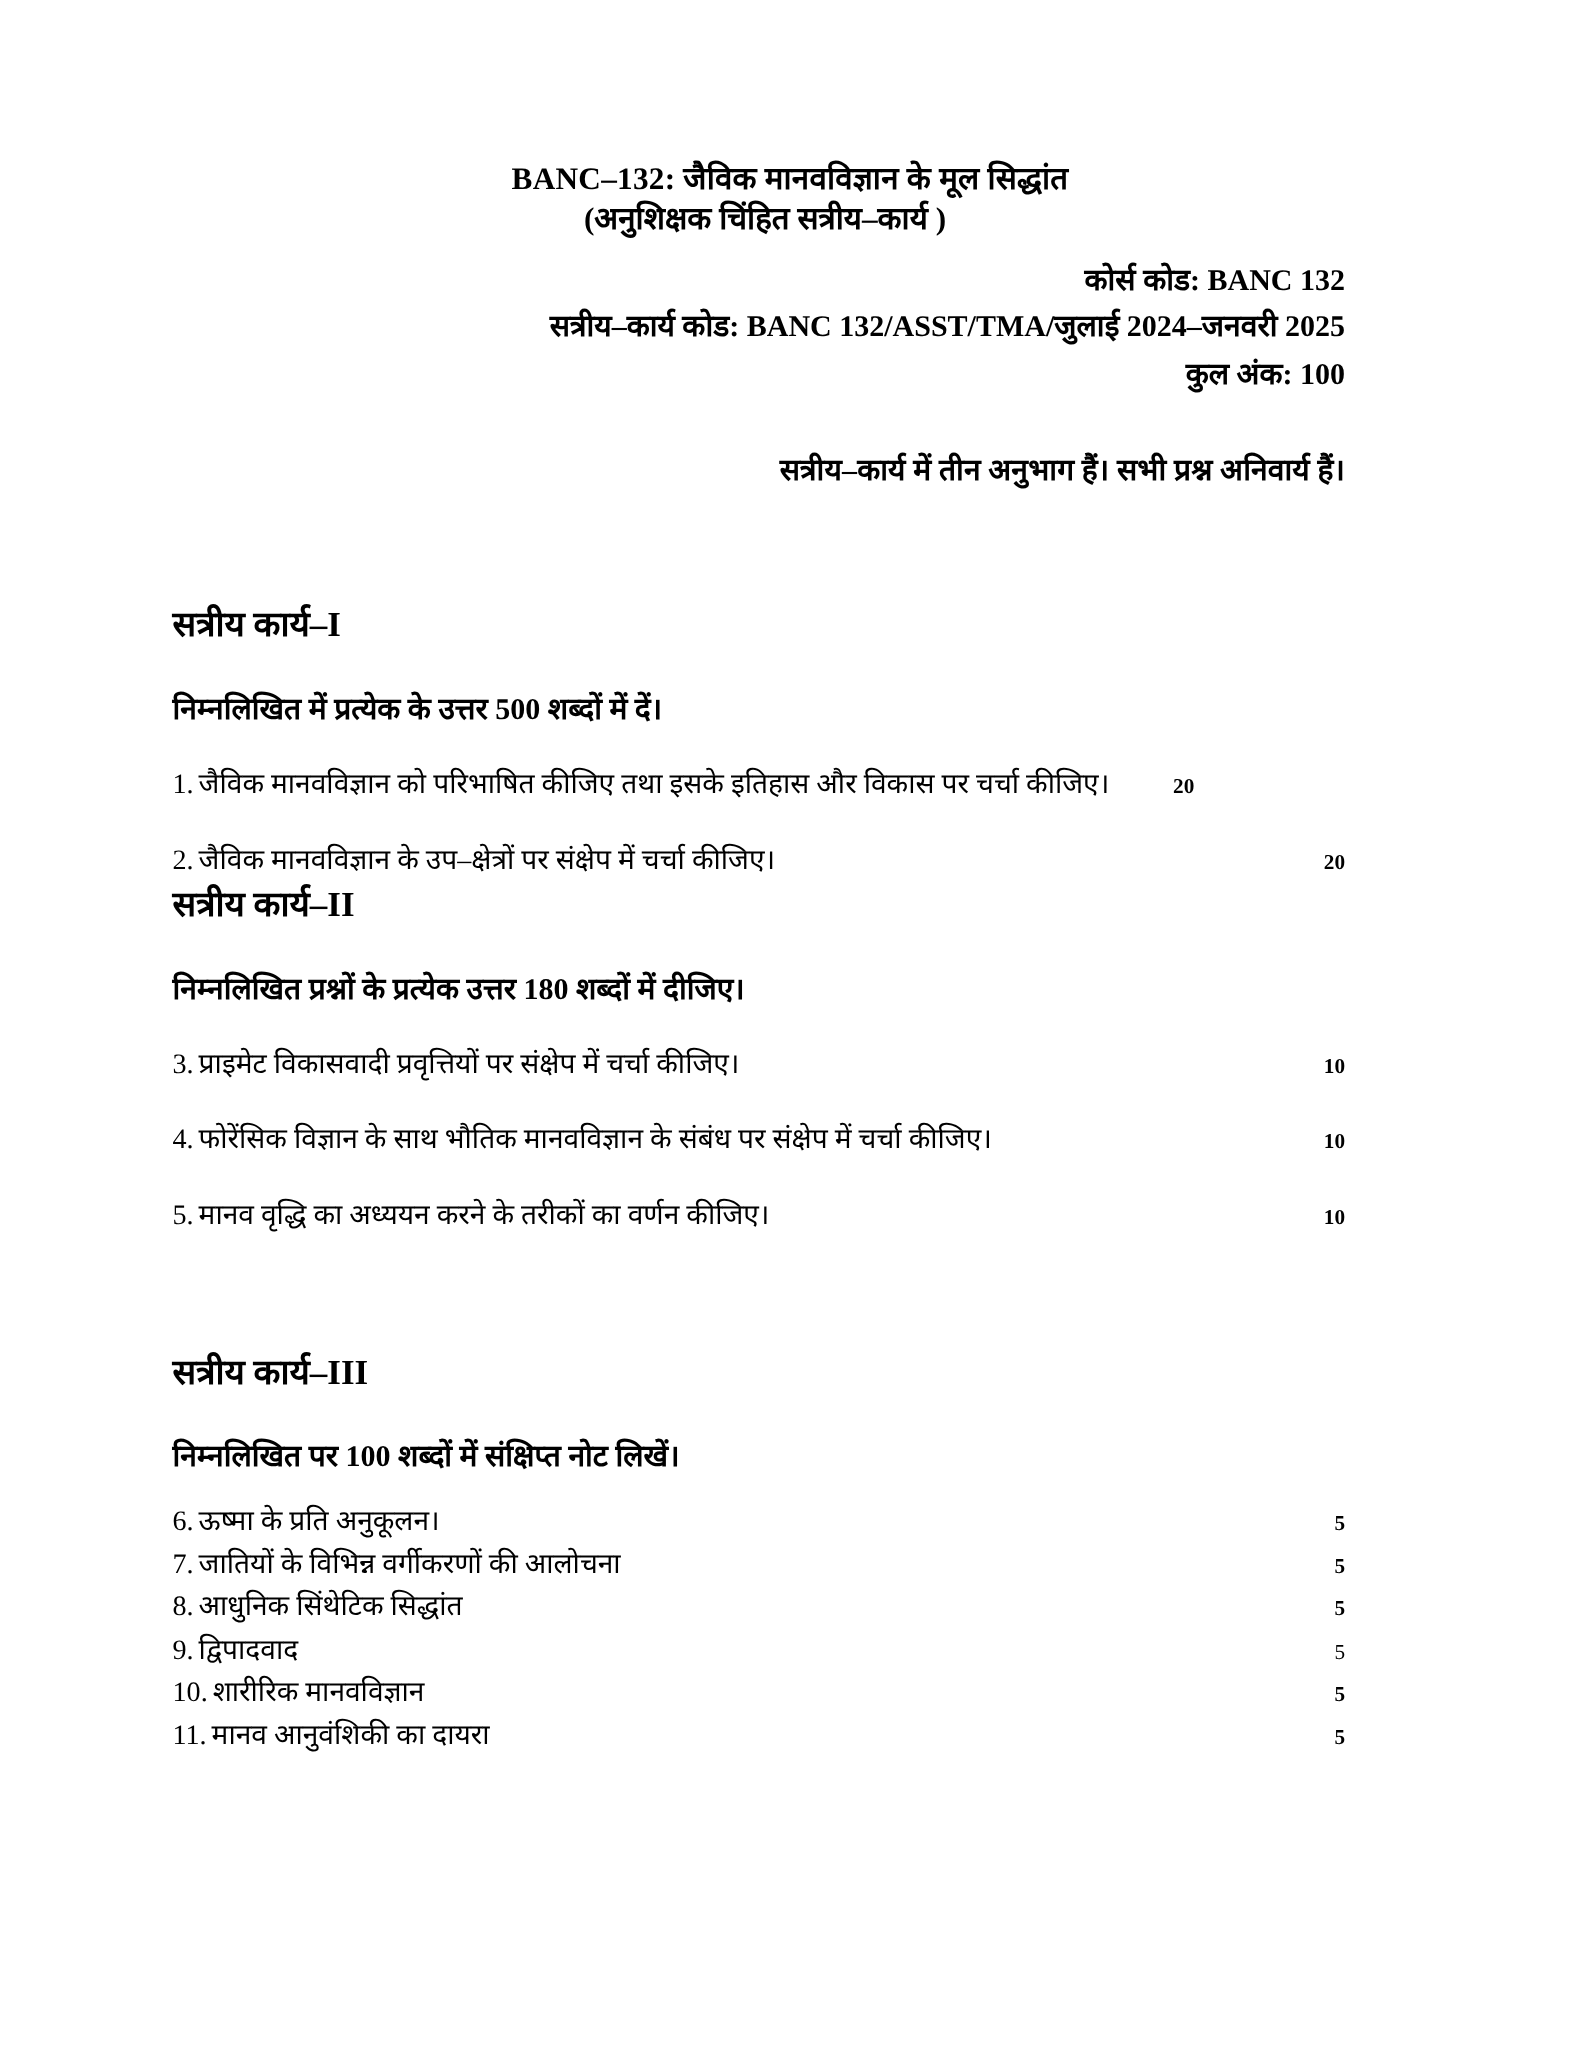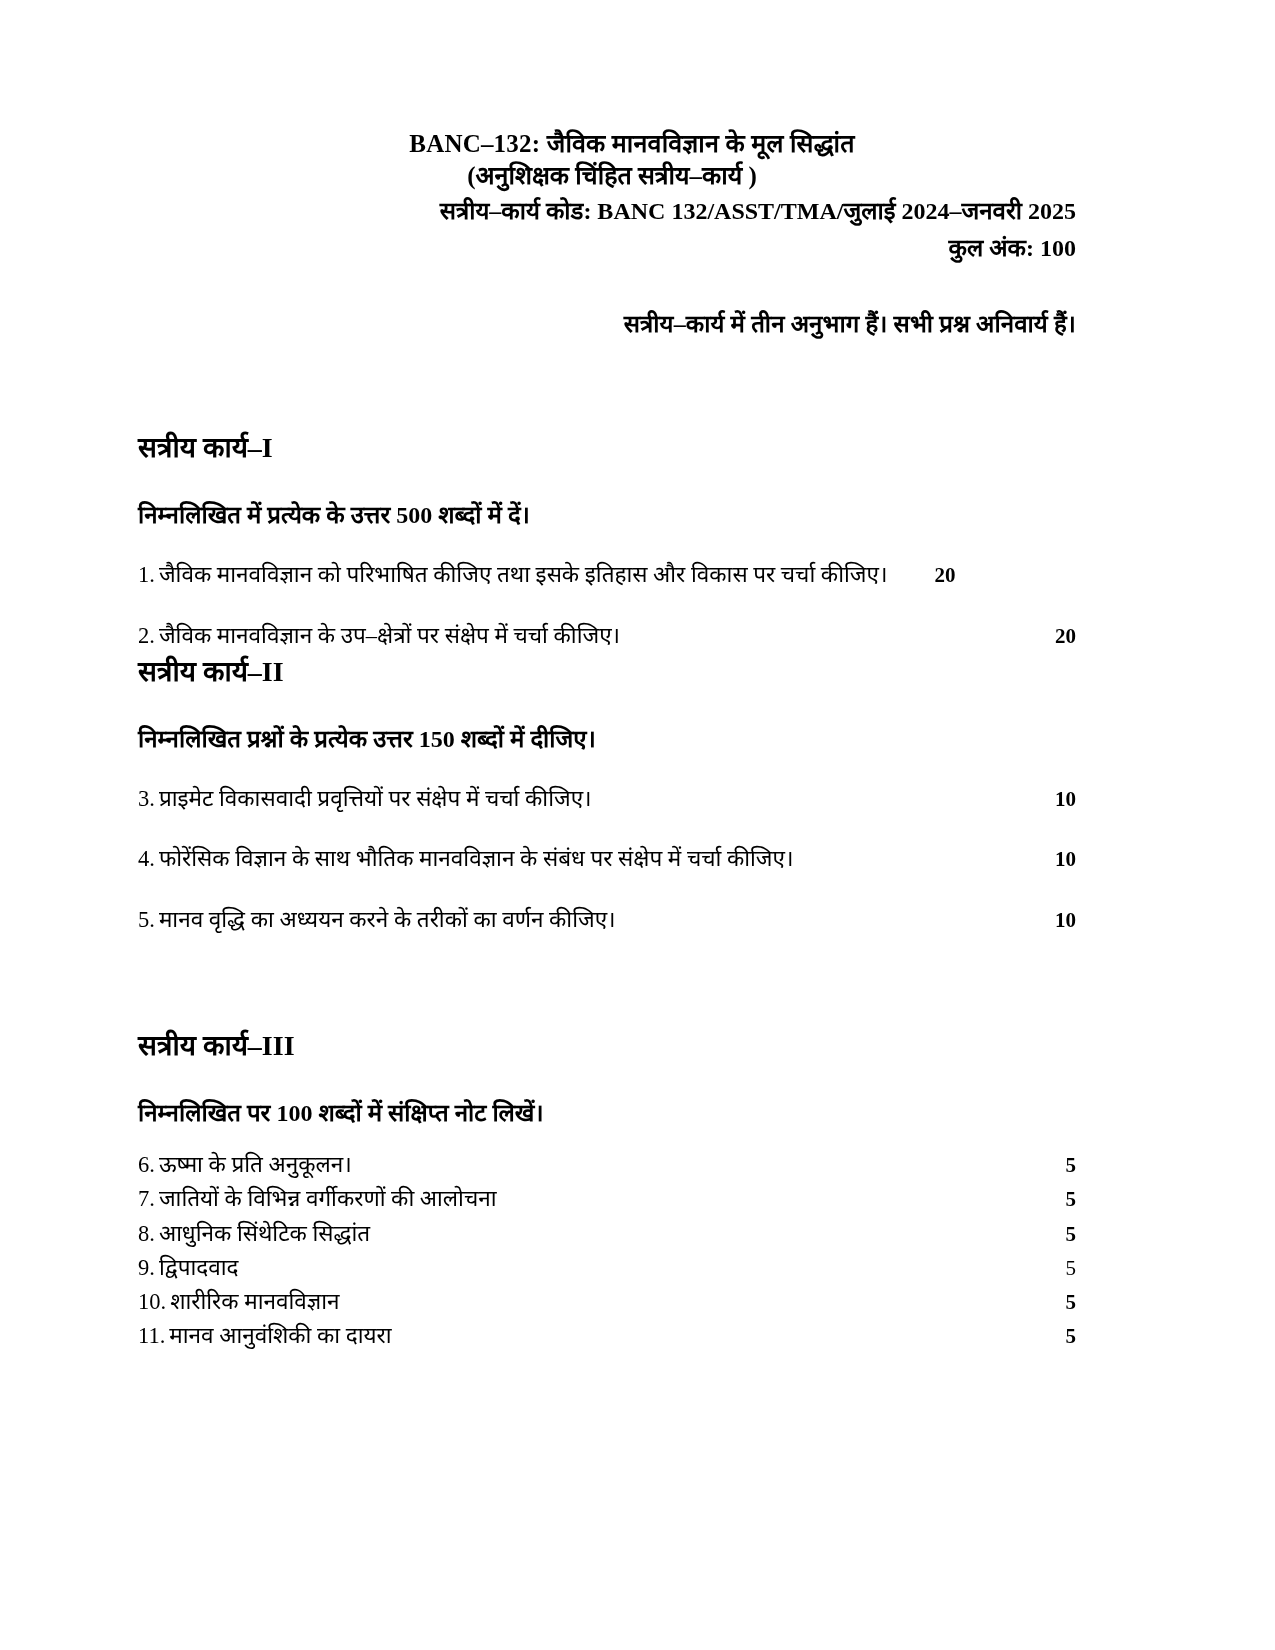--- a/index.html
+++ b/index.html
@@ -101,21 +101,21 @@
     flex: 0 0 auto;
     padding-right: 4px;
   }
   .q-row .q-text {
     flex: 1 1 auto;
     padding-right: 10px;
   }
   .q-row .q-marks {
     flex: 0 0 auto;
     font-weight: bold;
-    font-size: 21px;
+    font-size: 17px;
     text-align: right;
     min-width: 34px;
   }
 
   
   .sec1 .q-row .q-text { flex: 0 0 auto; }
   .sec1 .q-row.r1 .q-marks { margin-left: 24px; }
   .sec1 .q-row.r2 .q-marks { margin-left: 0; flex: 1 1 auto; }
 
   
@@ -136,20 +136,21 @@
 </style>
 </head>
 <body>
 
 <div class="page">
   <div class="content">
 
     <div class="header-block">
       <div class="title-line-1">BANC–132: जैविक मानवविज्ञान के मूल सिद्धांत</div>
       <div class="title-line-2">(अनुशिक्षक चिंहित सत्रीय–कार्य )</div>
+      <div class="hdr-right first">कोर्स कोड: BANC 132</div>
       <div class="hdr-right">सत्रीय–कार्य कोड: BANC 132/ASST/TMA/जुलाई 2024–जनवरी 2025</div>
       <div class="hdr-right">कुल अंक: 100</div>
     </div>
 
     <div class="instruction-main">सत्रीय–कार्य में तीन अनुभाग हैं। सभी प्रश्न अनिवार्य हैं।</div>
 
     <div class="section sec1">
       <div class="section-title s1">सत्रीय कार्य–I</div>
       <div class="section-instruction">निम्नलिखित में प्रत्येक के उत्तर  500 शब्दों में दें।</div>
       <ul class="q-list">
@@ -161,21 +162,21 @@
         <li class="q-row r2">
           <span class="q-num">2.</span>
           <span class="q-text">जैविक मानवविज्ञान के उप–क्षेत्रों पर संक्षेप में चर्चा कीजिए।</span>
           <span class="q-marks">20</span>
         </li>
       </ul>
     </div>
 
     <div class="section sec2">
       <div class="section-title s2">सत्रीय कार्य–II</div>
-      <div class="section-instruction">निम्नलिखित प्रश्नों के प्रत्येक उत्तर 150 शब्दों में दीजिए।</div>
+      <div class="section-instruction">निम्नलिखित प्रश्नों के प्रत्येक उत्तर 180 शब्दों में दीजिए।</div>
       <ul class="q-list">
         <li class="q-row">
           <span class="q-num">3.</span>
           <span class="q-text">प्राइमेट विकासवादी प्रवृत्तियों पर संक्षेप में चर्चा कीजिए।</span>
           <span class="q-marks">10</span>
         </li>
         <li class="q-row">
           <span class="q-num">4.</span>
           <span class="q-text">फोरेंसिक विज्ञान के साथ भौतिक मानवविज्ञान के संबंध पर संक्षेप में चर्चा कीजिए।</span>
           <span class="q-marks">10</span>

